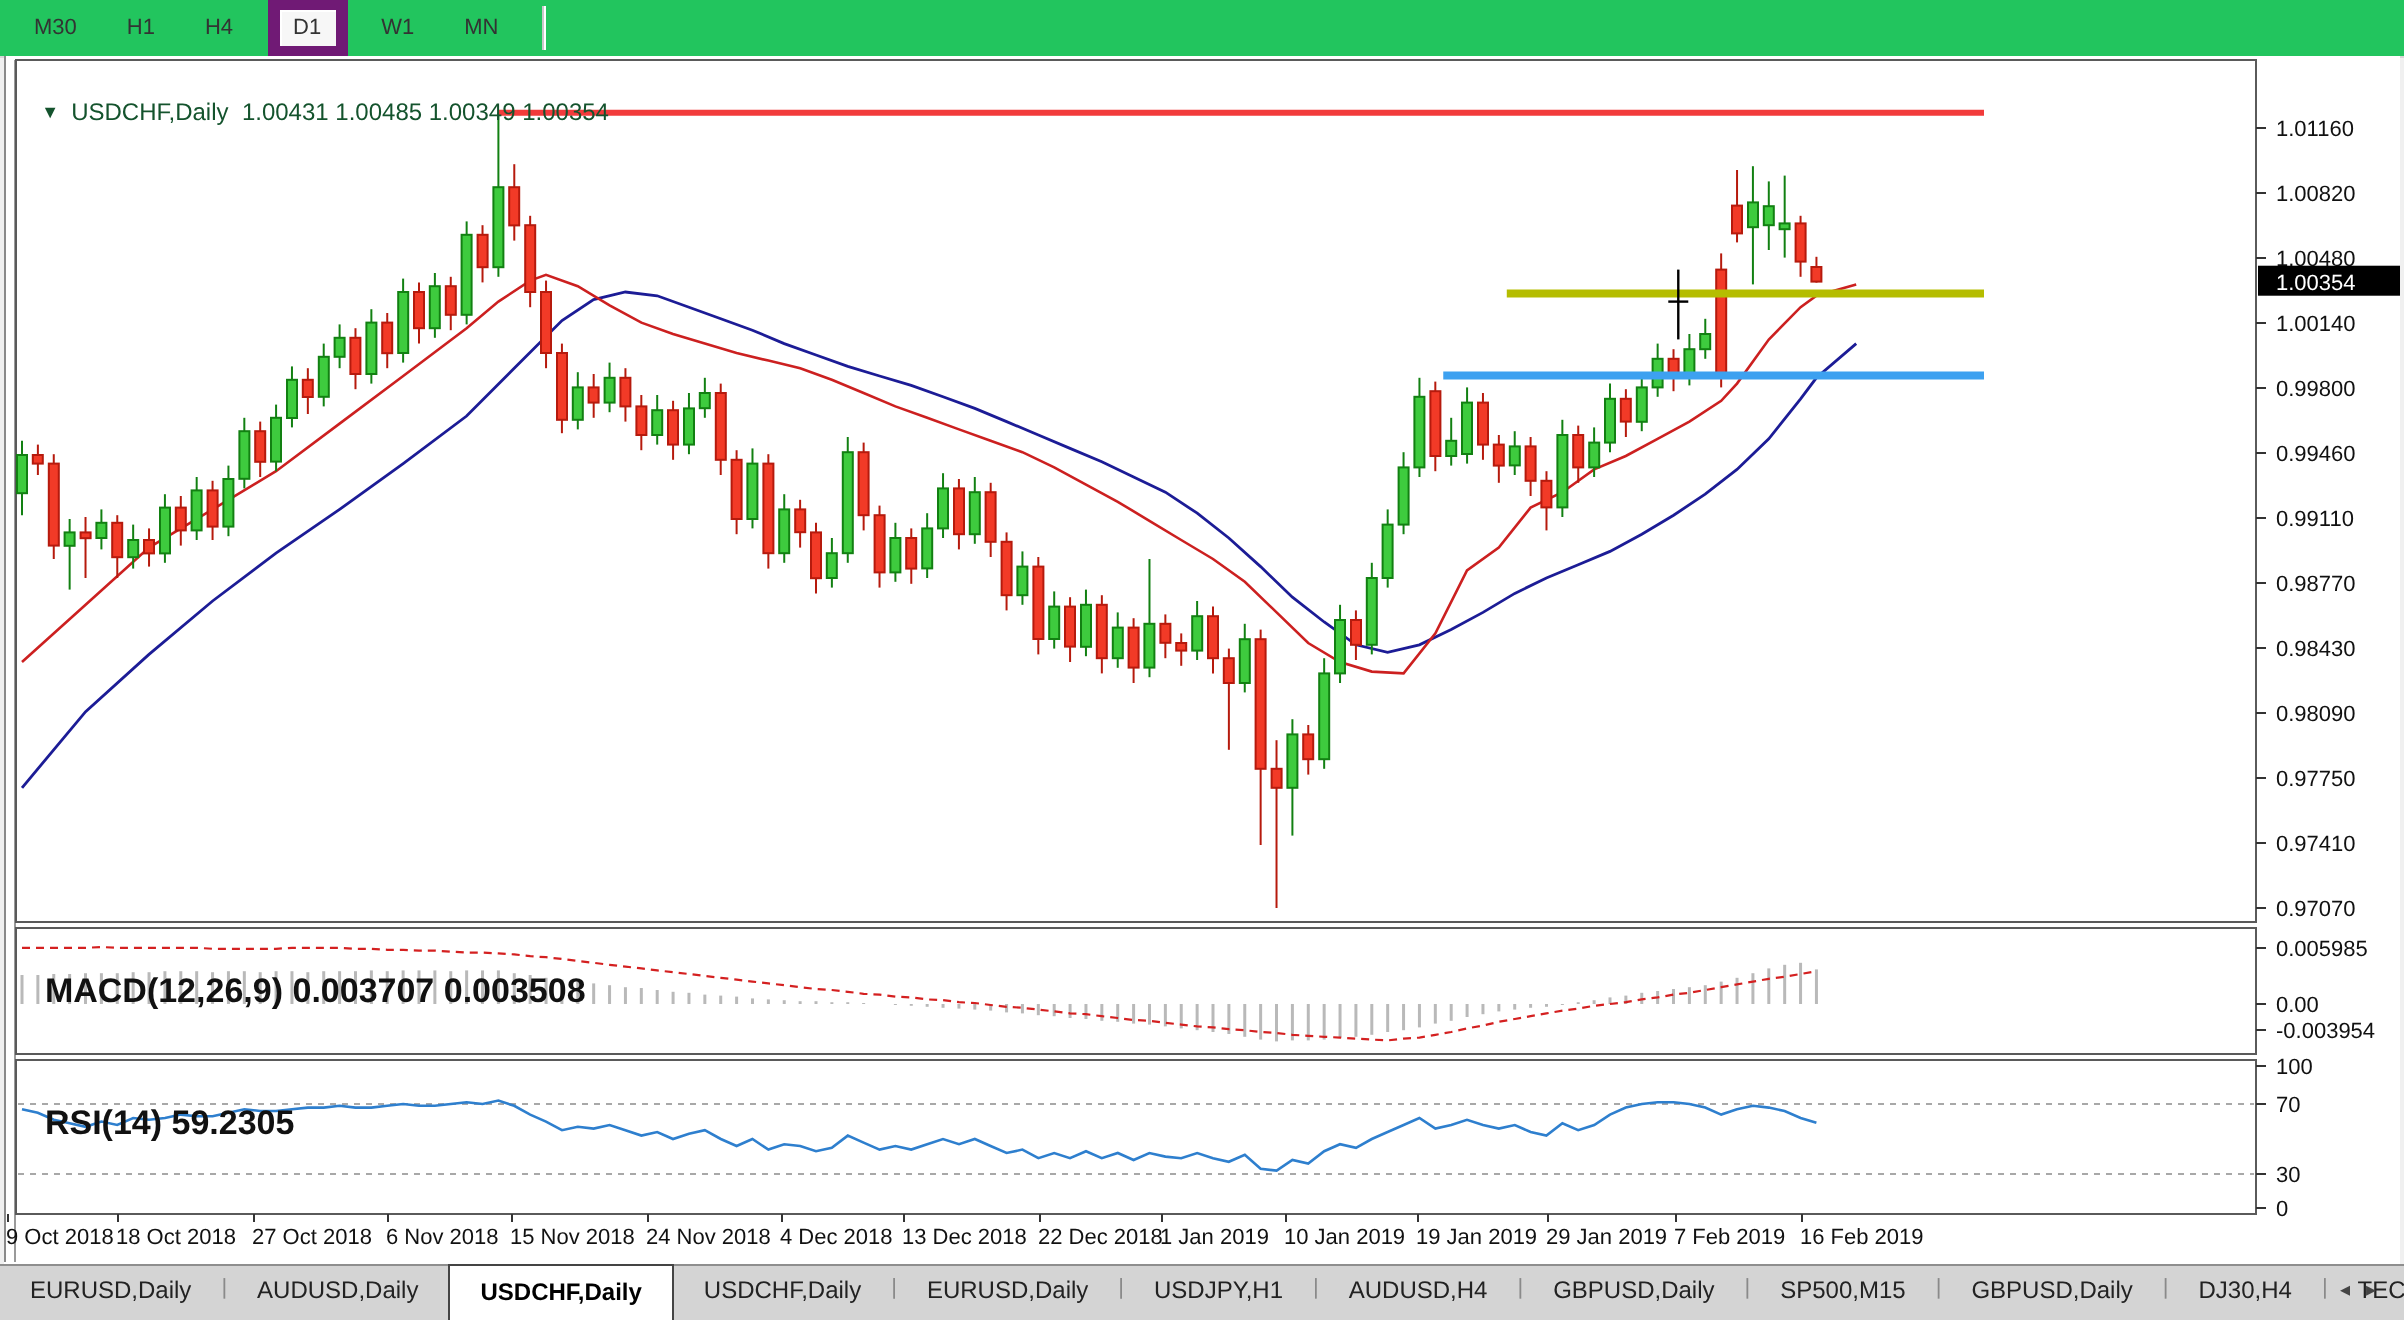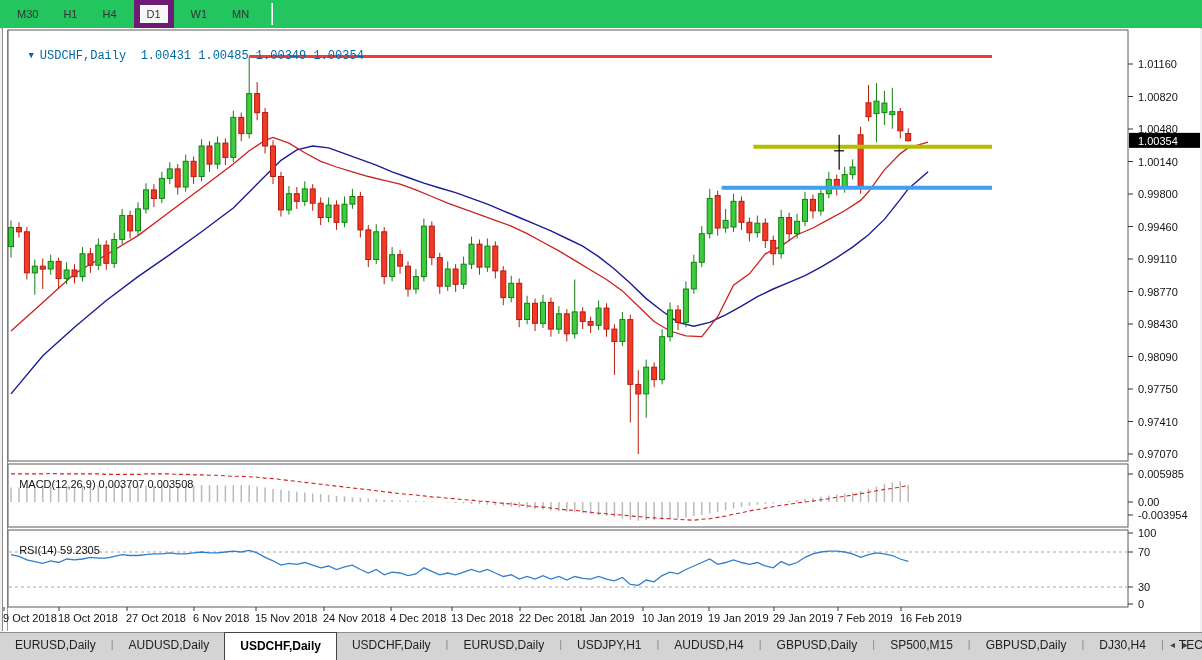--- a/index.html
+++ b/index.html
@@ -4,22 +4,22 @@
 <style>
   html,body{margin:0;padding:0;}
   body{width:1202px;height:660px;position:relative;overflow:hidden;background:#f0f0f0;
        font-family:"Liberation Sans", sans-serif;-webkit-font-smoothing:antialiased;}
   .toolbar{position:absolute;left:0;top:0;width:1202px;height:28px;background:#22c55e;
            border-bottom:1px solid #d7d7d7;display:flex;align-items:center;}
   .tf-btn{font-size:11px;color:#333;padding:3px 7px;margin-left:9px;border:1px solid transparent;cursor:default;}
   .tf-btn.active{background:#f7f7f7;border:6px solid #701a75;box-shadow:inset 1px 1px 0 #ffffff;}
   .tb-sep{width:1px;height:22px;background:#c9c9c9;border-right:1px solid #fff;margin-left:14px;}
   #chart-svg{position:absolute;left:0;top:0;}
-  .panel-title{position:absolute;font-size:12px;color:#0369a1;white-space:pre;font-family:Liberation Mono, monospace;}
-  .ind-title{position:absolute;font-size:11px;color:#111;white-space:pre;}
+  .panel-title{position:absolute;font-size:12px;color:#14532d;white-space:pre;}
+  .ind-title{position:absolute;font-size:17px;color:#111;white-space:pre;font-weight:bold;}
   .dd-icon{font-size:9px;margin-right:6px;position:relative;top:-1px;}
   .tabs{position:absolute;left:0;top:632px;width:1202px;height:28px;background:#d4d4d4;
         border-top:1px solid #8e8e8e;display:flex;align-items:stretch;}
   .tab{font-size:12px;color:#222;padding:5px 15px 0 15px;cursor:default;white-space:nowrap;}
   .tab.active{background:#ffffff;color:#000;font-weight:700;border:1px solid #444;border-bottom:none;
               margin-top:-1px;padding-top:6px;}
   .tab-sep{color:#8a8a8a;padding-top:5px;font-size:11px;}
   .tab-scroll{position:absolute;right:6px;top:639px;font-size:10px;color:#444;letter-spacing:8px;}
   .first-gap{width:14px;}
 </style>

